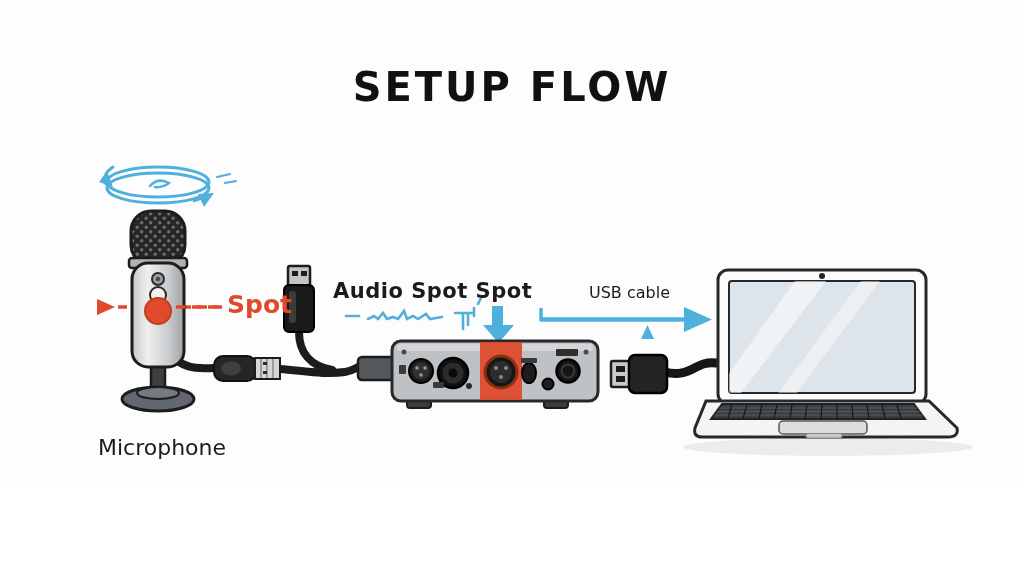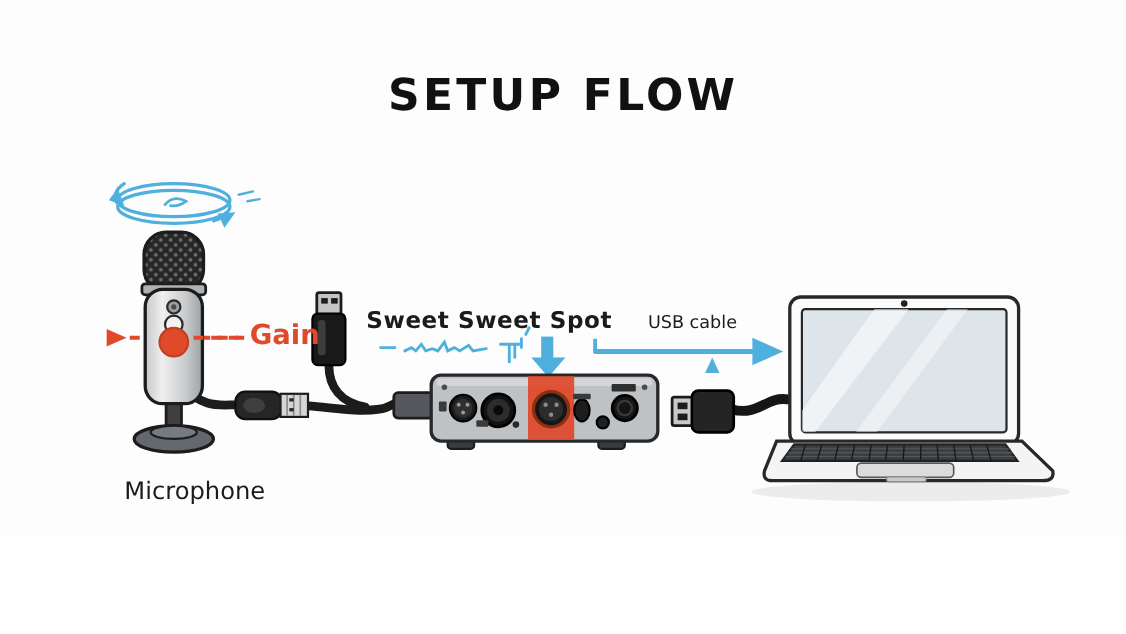--- a/index.html
+++ b/index.html
@@ -8,21 +8,21 @@
     font-family:"DejaVu Sans","Liberation Sans",sans-serif;overflow:hidden;
   }
   .abs{position:absolute;white-space:nowrap;}
   .title{
     left:50%;top:64px;transform:translateX(-50%);
     font-size:40px;font-weight:800;letter-spacing:3px;color:#111;
   }
   .gain-label{left:227px;top:290px;font-size:25px;font-weight:700;color:var(--accent-red,#e0492a);}
   .sweetspot-label{left:333px;top:279px;font-size:21px;font-weight:600;letter-spacing:.5px;color:#1b1b1b;}
   .usbcable-label{left:589px;top:283px;font-size:16px;font-weight:500;color:#1b1b1b;}
-  .mic-label{left:113px;top:435px;font-size:22px;font-weight:500;color:#1b1b1b;}
+  .mic-label{left:98px;top:435px;font-size:22px;font-weight:500;color:#1b1b1b;}
   svg{position:absolute;left:0;top:0;}
 </style>
 </head>
 <body>
 
 <div class="canvas">
 
   <svg width="1024" height="576" viewBox="0 0 1024 576">
     <defs>
       <linearGradient id="micGrad" x1="0" y1="0" x2="1" y2="0">
@@ -197,18 +197,18 @@
         <line x1="867" y1="404.5" x2="869" y2="418.5" stroke="#16181a" stroke-width="1.2"></line>
         <line x1="882" y1="404.5" x2="885" y2="418.5" stroke="#16181a" stroke-width="1.2"></line>
         <line x1="897" y1="404.5" x2="901" y2="418.5" stroke="#16181a" stroke-width="1.2"></line>
       </g>
       <rect x="779" y="421" width="88" height="13" rx="4" fill="#dcdcdc" stroke="#55585c" stroke-width="1.5"></rect>
       <rect x="806" y="433.5" width="36" height="4.5" rx="2" fill="#c9c9c9" stroke="#8a8a8a" stroke-width="1"></rect>
     </g>
   </svg>
 
   <div class="abs title">SETUP FLOW</div>
-  <div class="abs gain-label">Gain</div>
-  <div class="abs sweetspot-label">Sweet Sweet Spot</div>
+  <div class="abs gain-label">Spot</div>
+  <div class="abs sweetspot-label">Audio Spot Spot</div>
   <div class="abs usbcable-label">USB cable</div>
   <div class="abs mic-label">Microphone</div>
 
 </div>
 
 </body></html>

